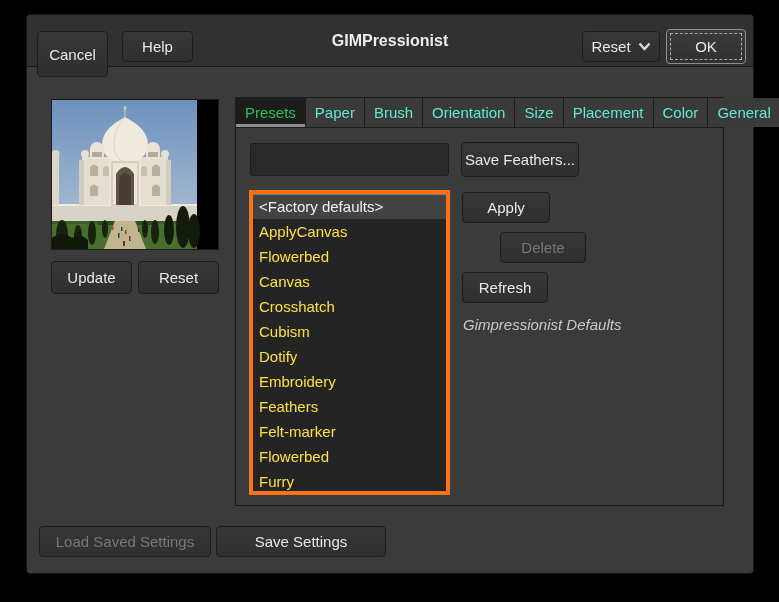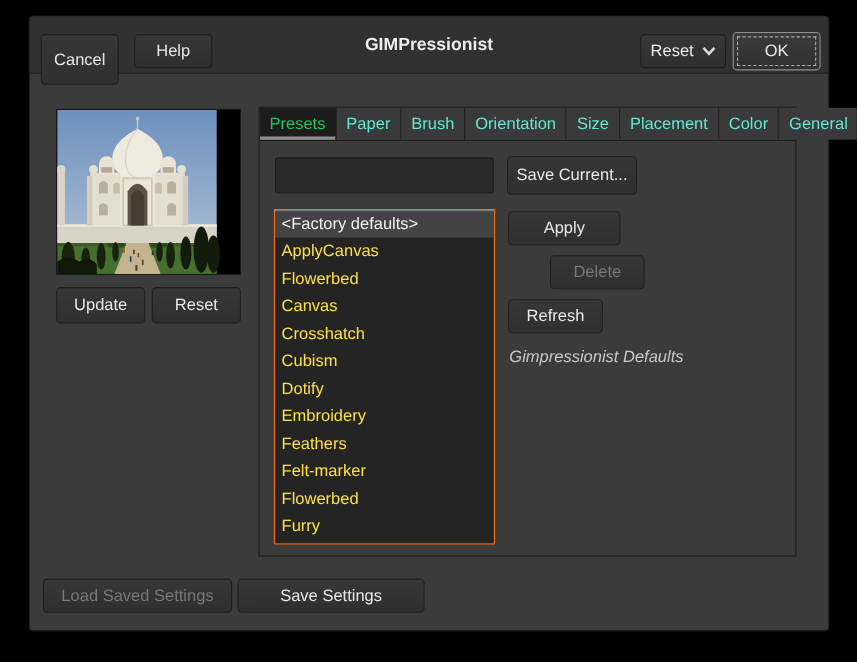--- a/index.html
+++ b/index.html
@@ -71,32 +71,32 @@
 
   .entry {
     position:absolute; left:14px; top:45px; width:199px; height:33px;
     background:#2a2a2a; border:1px solid #1f1f1f; border-radius:3px;
     color:#e8e8e8; font-size:15px; padding:0 8px; font-family:inherit;
   }
   .save-current { left:225px; top:44px; width:118px; height:35px; }
 
   .preset-list {
     position:absolute; left:13px; top:92px; width:201px; height:305px;
-    background:#242424; border:1px solid #f97316; overflow:hidden;
+    background:#242424; border:4px solid #f97316; overflow:hidden;
   }
   .row {
     height:25px; line-height:25px; padding-left:6px;
     font-size:15px; color:#fde047; white-space:nowrap; cursor:default;
   }
   .row.selected {
     background:#434343; color:#f1f1f1;
     border-top:1px solid #7d7d7d; line-height:23px;
   }
 
-  .nb-apply   { left:226px; top:94px;  width:102px; height:31px;text-align:right; }
+  .nb-apply   { left:226px; top:94px;  width:88px; height:31px;text-align:right; }
   .nb-delete  { left:226px; top:134px; width:86px; height:31px;margin-left:38px; }
   .nb-refresh { left:226px; top:174px; width:86px; height:31px; }
   .preset-desc {
     position:absolute; left:227px; top:218px;
     font-size:15px; font-style:italic; color:#c9c9c9; white-space:nowrap;
   }
 
   
   .ft-load { left:12px;  top:511px; width:172px; height:31px; }
   .ft-save { left:189px; top:511px; width:170px; height:31px; }
@@ -205,21 +205,21 @@
         <div class="tab">Brush</div>
         <div class="tab">Orientation</div>
         <div class="tab">Size</div>
         <div class="tab">Placement</div>
         <div class="tab">Color</div>
         <div class="tab">General</div>
         <div class="tab-filler"></div>
       </div>
 
       <input class="entry" type="text" value="" style="">
-      <button class="btn save-current">Save Current...</button>
+      <button class="btn save-current">Save Feathers...</button>
 
       <div class="preset-list">
         <div class="row selected">&lt;Factory defaults&gt;</div>
         <div class="row">ApplyCanvas</div>
         <div class="row">Flowerbed</div>
         <div class="row">Canvas</div>
         <div class="row">Crosshatch</div>
         <div class="row">Cubism</div>
         <div class="row">Dotify</div>
         <div class="row">Embroidery</div>

